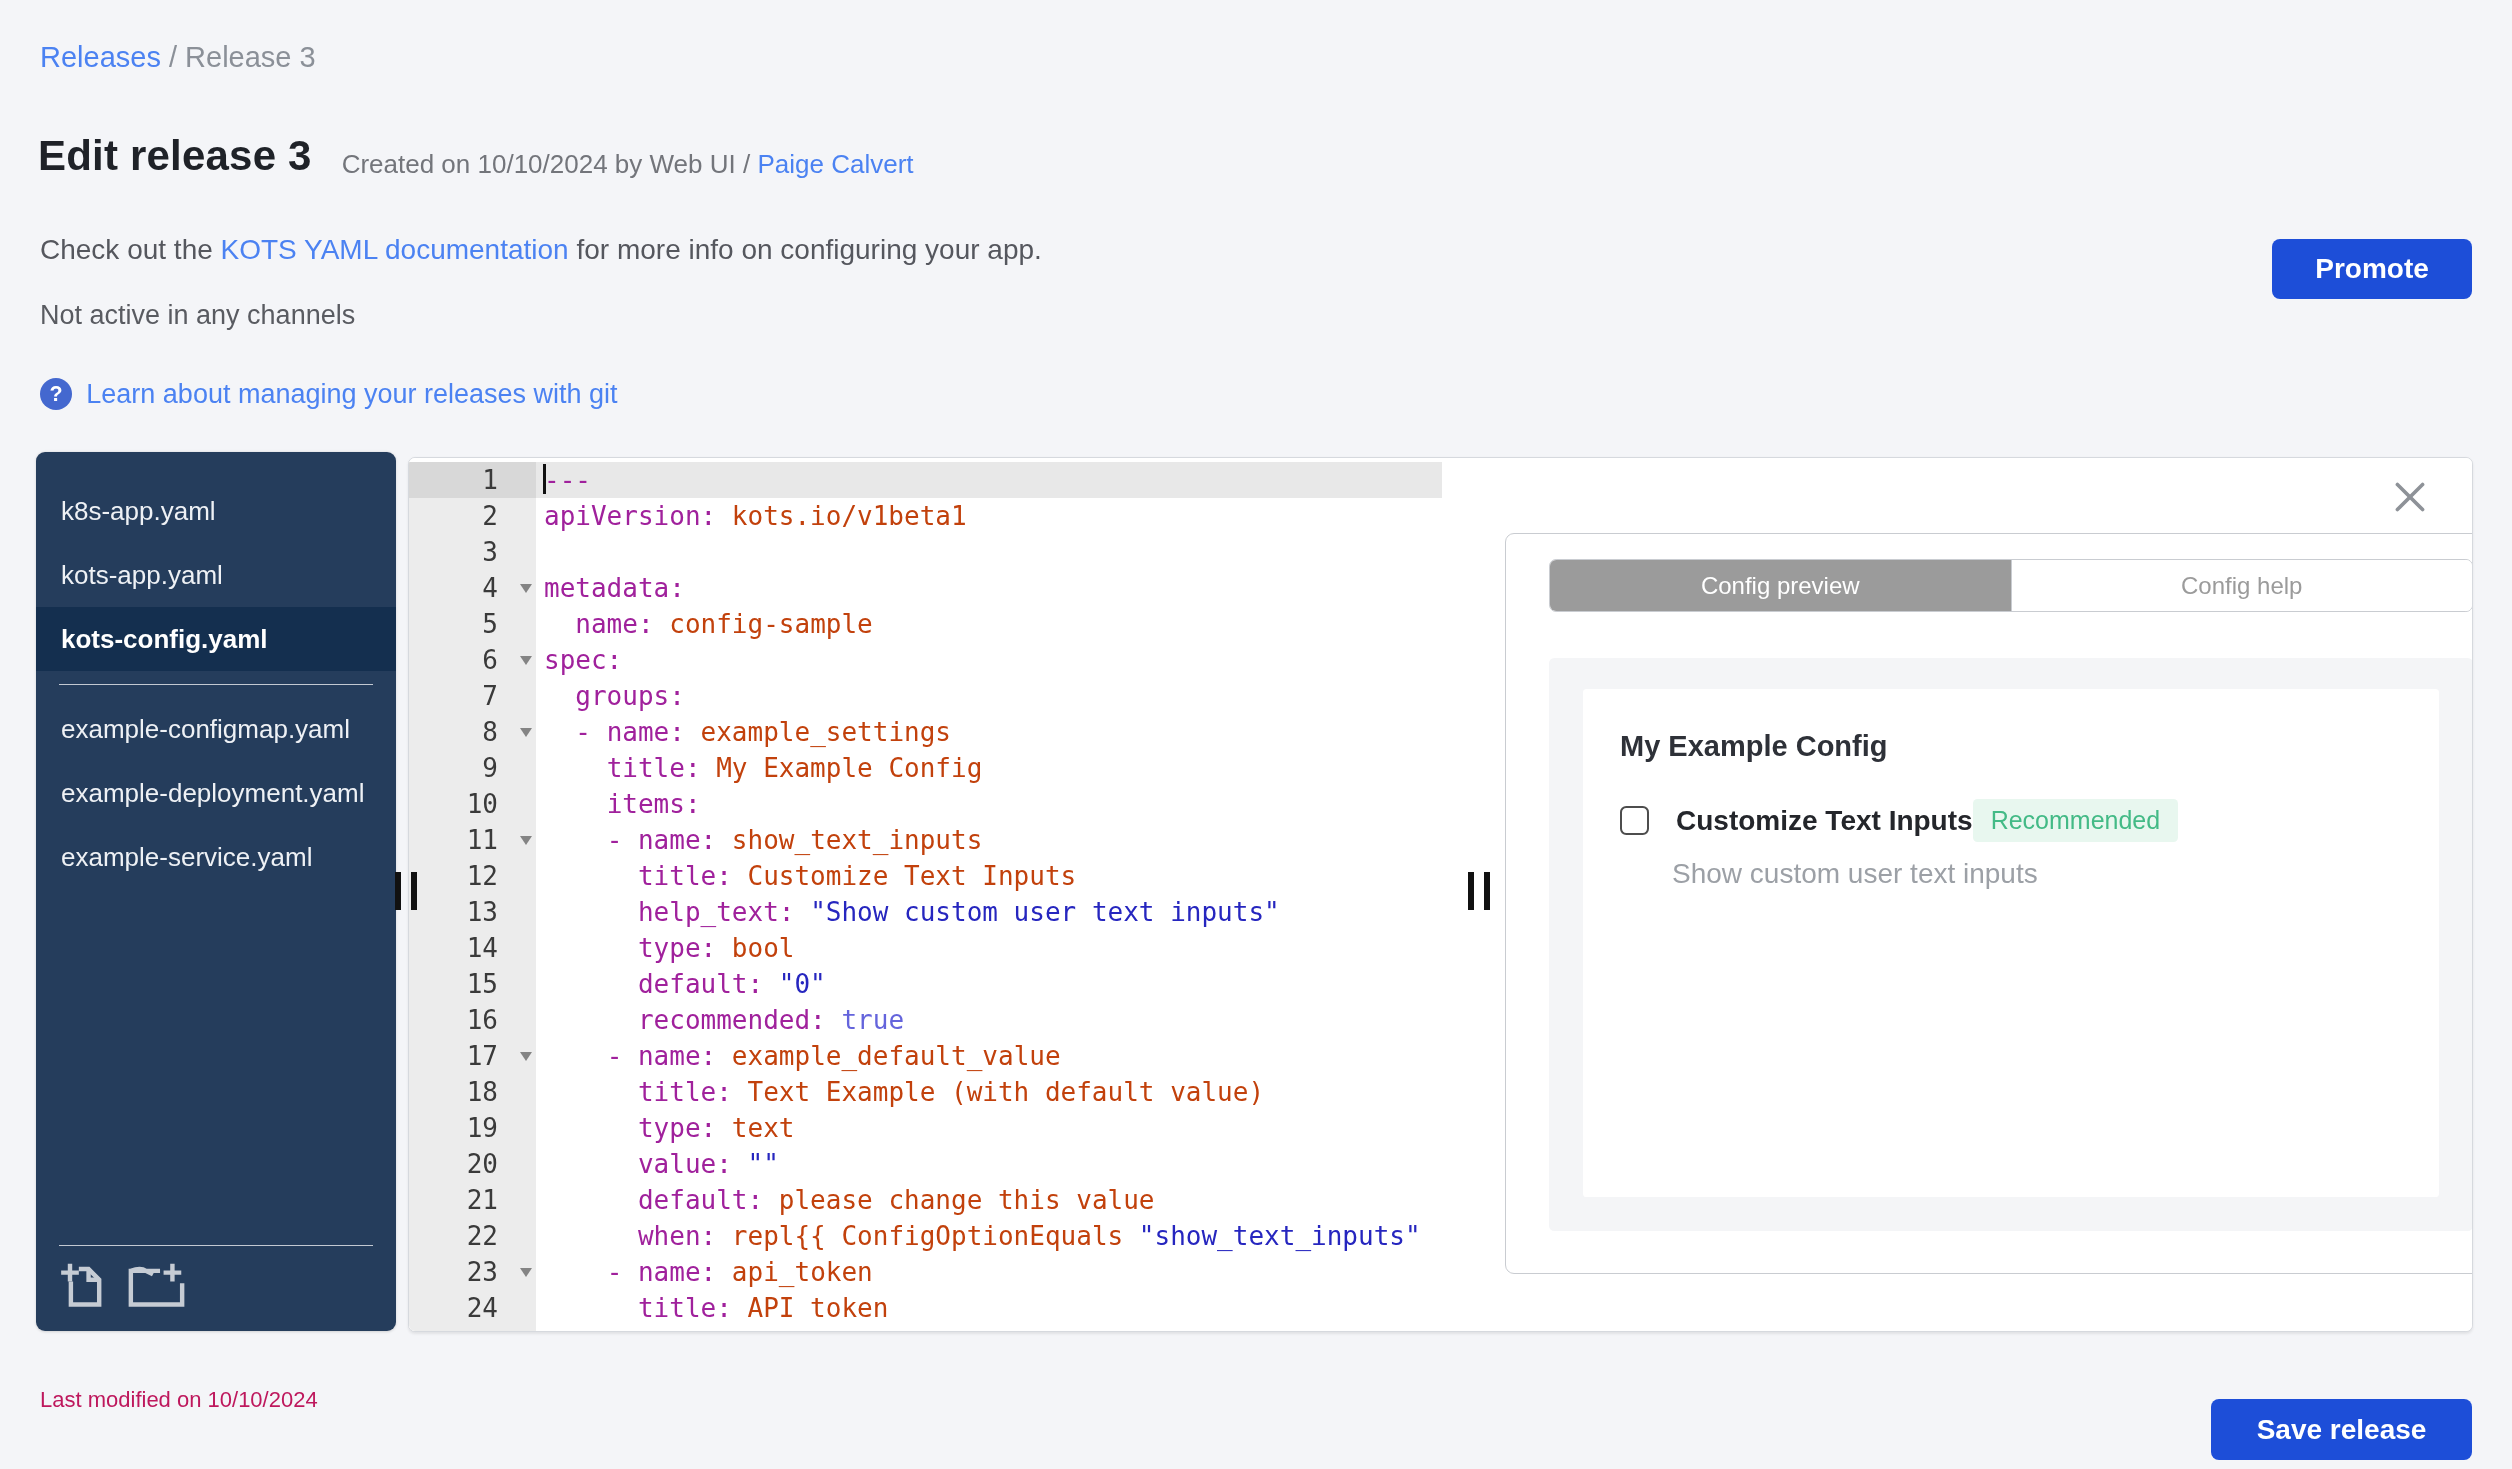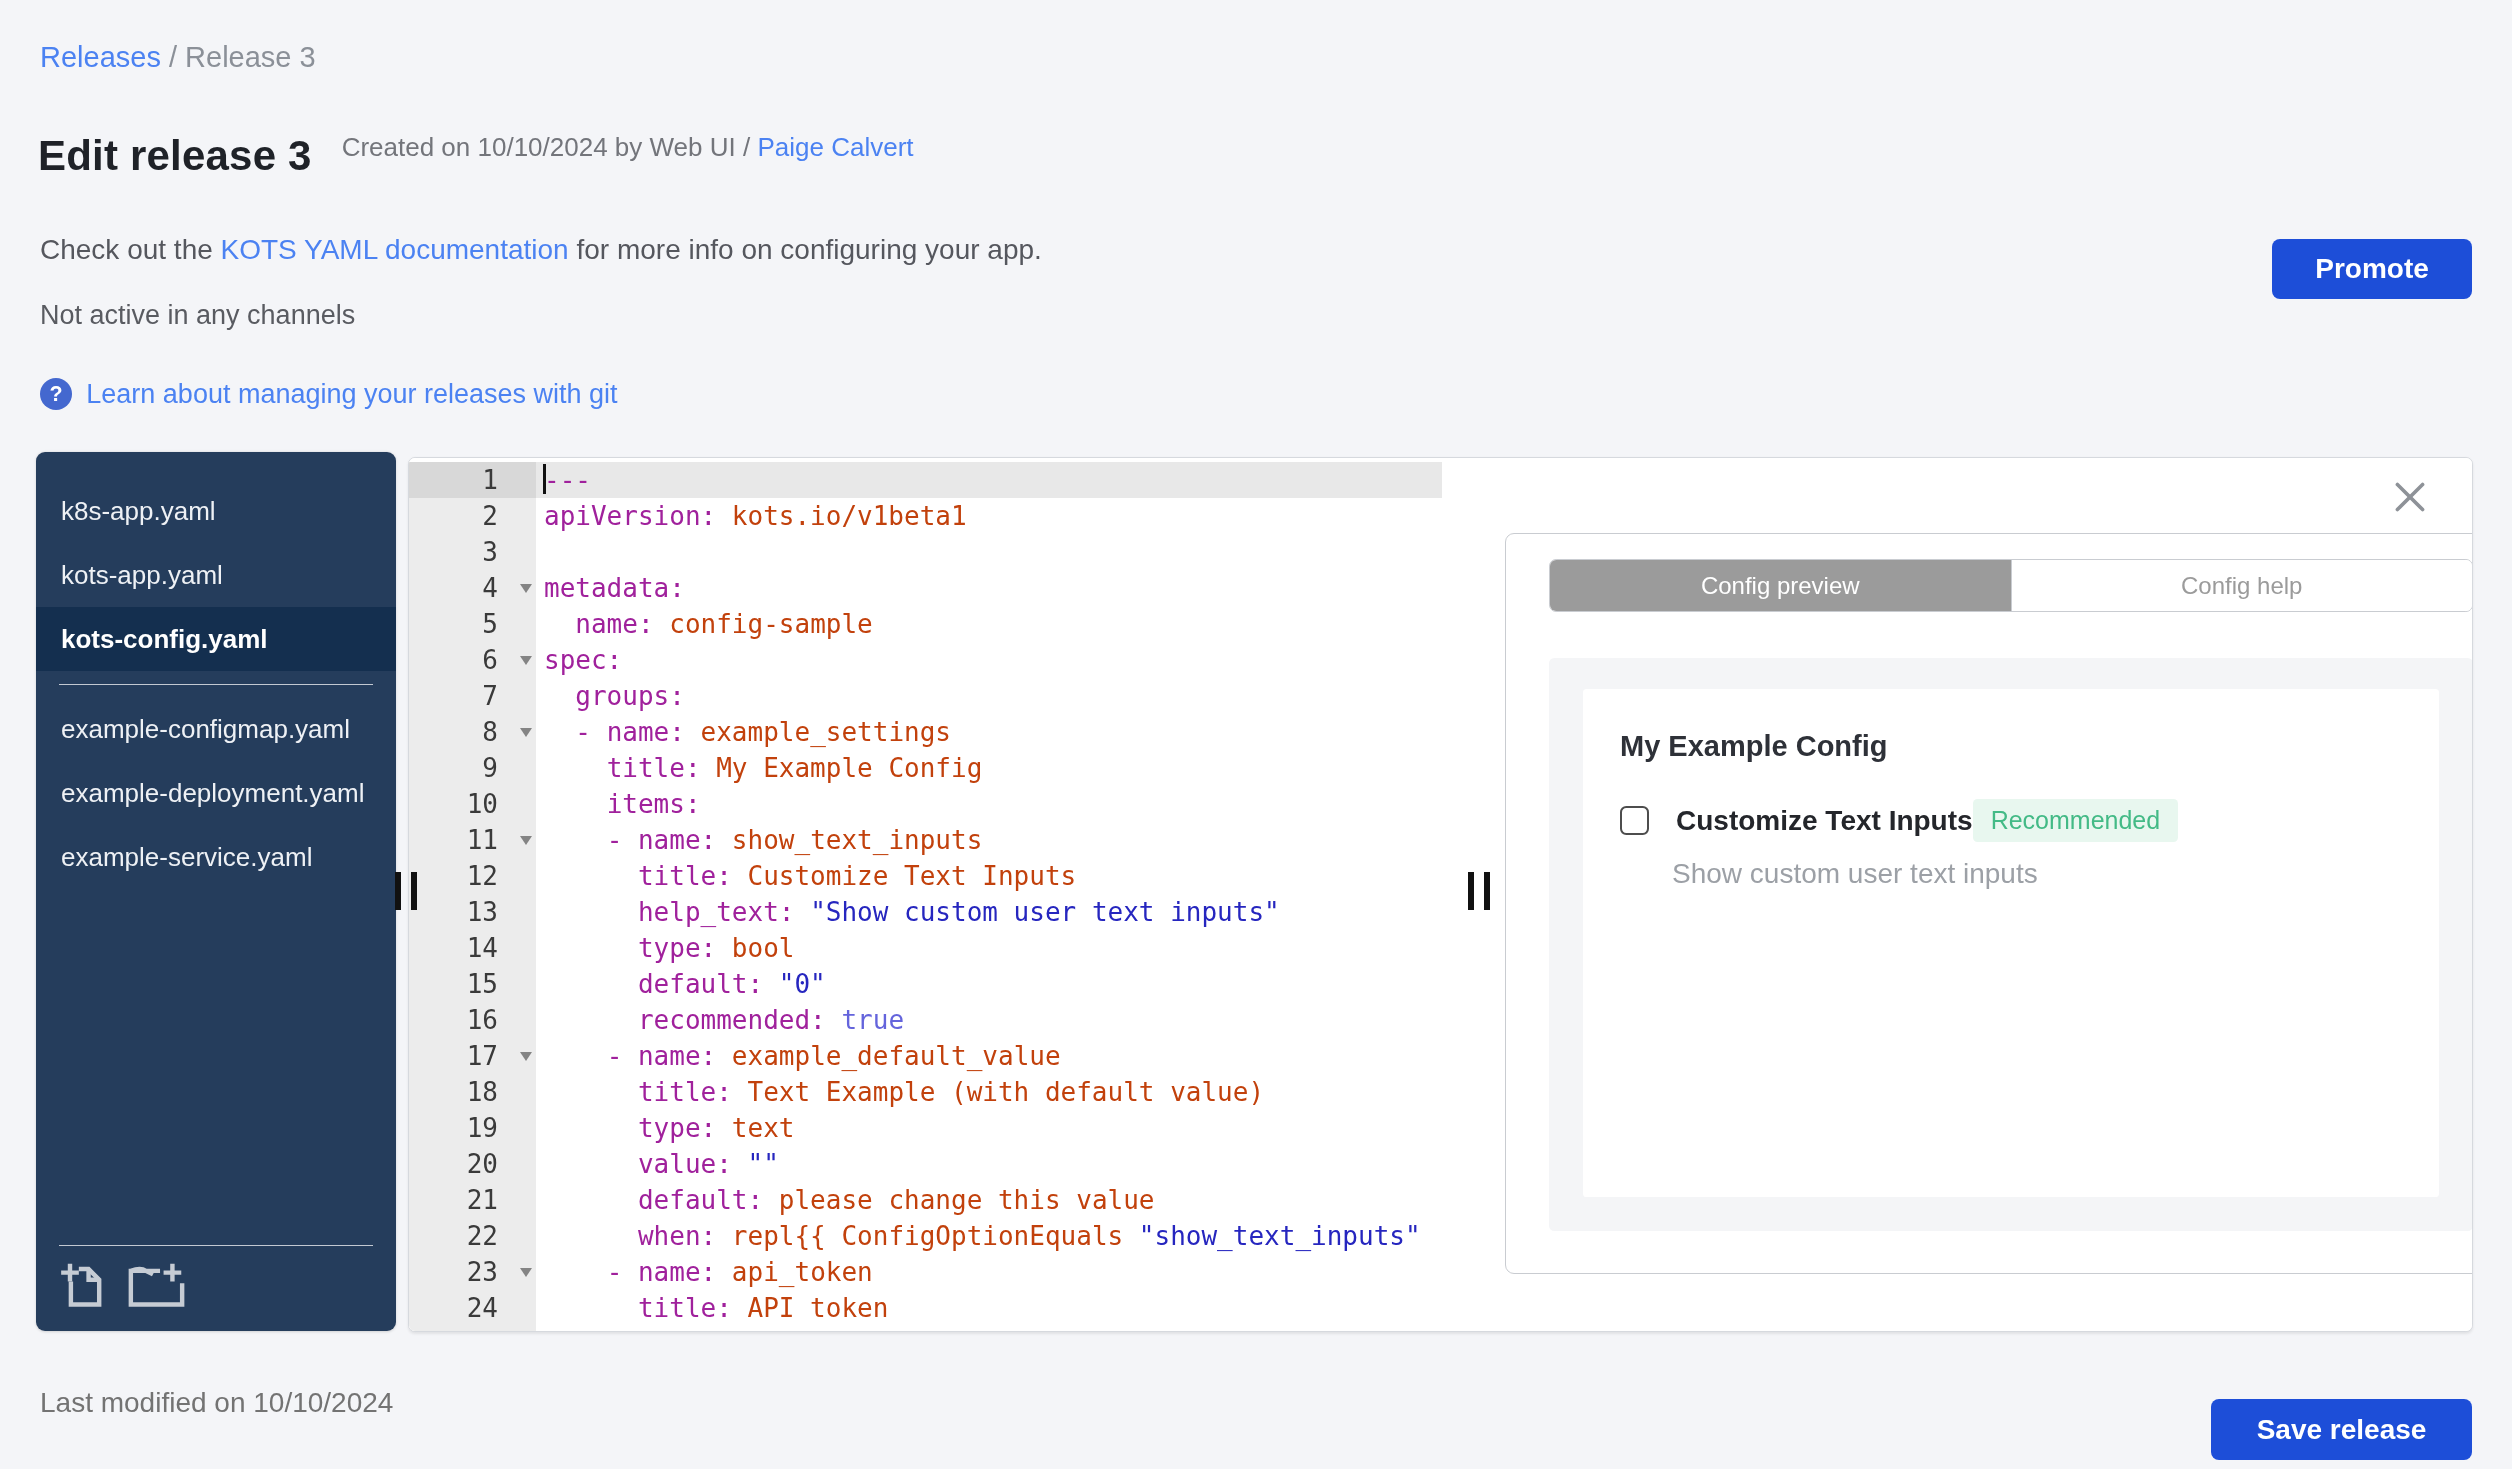--- a/index.html
+++ b/index.html
@@ -3,21 +3,21 @@
 <meta charset="utf-8">
 <style>
   html,body{margin:0;padding:0;background:#f4f5f8;}
   #app{position:relative;width:2512px;height:1469px;background:#f4f5f8;
        font-family:"Liberation Sans",sans-serif;overflow:hidden;}
 
   
   .breadcrumb{position:absolute;left:40px;top:41px;font-size:29px;display:flex;}
   .crumb-link{color:#4b82f2;cursor:pointer;}
   .crumb-sep,.crumb-cur{color:#8b9098;white-space:pre;}
-  .title-row{position:absolute;left:38px;top:132px;display:flex;align-items:flex-start;gap:30px;}
+  .title-row{position:absolute;left:38px;top:132px;display:flex;align-items:flex-end;gap:30px;}
   .page-title{font-size:42px;font-weight:bold;color:#1f2228;letter-spacing:0.2px;}
   .created{font-size:26px;color:#73757b;}
   .created .author{color:#4b82f2;cursor:pointer;}
   .docs-line{position:absolute;left:40px;top:234px;font-size:28px;color:#55575e;}
   .docs-line .link{color:#4b82f2;cursor:pointer;}
   .channel-status{position:absolute;left:40px;top:300px;font-size:27px;color:#595b61;}
   .git-row{position:absolute;left:40px;top:378px;display:flex;align-items:center;gap:14.3px;}
   .q-icon{width:32px;height:32px;border-radius:50%;background:#4468cf;color:#fff;
           font-size:21.4px;font-weight:bold;display:flex;align-items:center;justify-content:center;}
   .git-link{font-size:27px;color:#4b82f2;cursor:pointer;}
@@ -82,21 +82,21 @@
   .config-title{margin:0;font-size:29px;font-weight:bold;color:#2e3138;}
   .cfg-row{display:flex;align-items:center;margin-top:36px;}
   .checkbox{width:25px;height:25px;border:2.7px solid #4d4d4d;border-radius:6.2px;background:#fff;
             cursor:pointer;flex:0 0 25px;}
   .cfg-label{font-size:28px;font-weight:bold;color:#24262b;margin-left:27px;}
   .badge{background:#e8f7ef;color:#43ba86;font-size:25px;border-radius:4.5px;
          padding:7.1px 18px;}
   .cfg-help{margin:16px 0 0 52px;font-size:28px;color:#9ca0a6;}
 
   
-  .last-modified{position:absolute;left:40px;top:1387px;font-size:28px;color:#737373;}
+  .last-modified{position:absolute;left:40px;top:1387px;font-size:22px;color:#be185d;}
 </style>
 </head>
 <body>
 
 <div id="app">
 
   <div class="breadcrumb">
     <span class="crumb-link">Releases</span>
     <span class="crumb-sep"> / </span>
     <span class="crumb-cur">Release 3</span>

